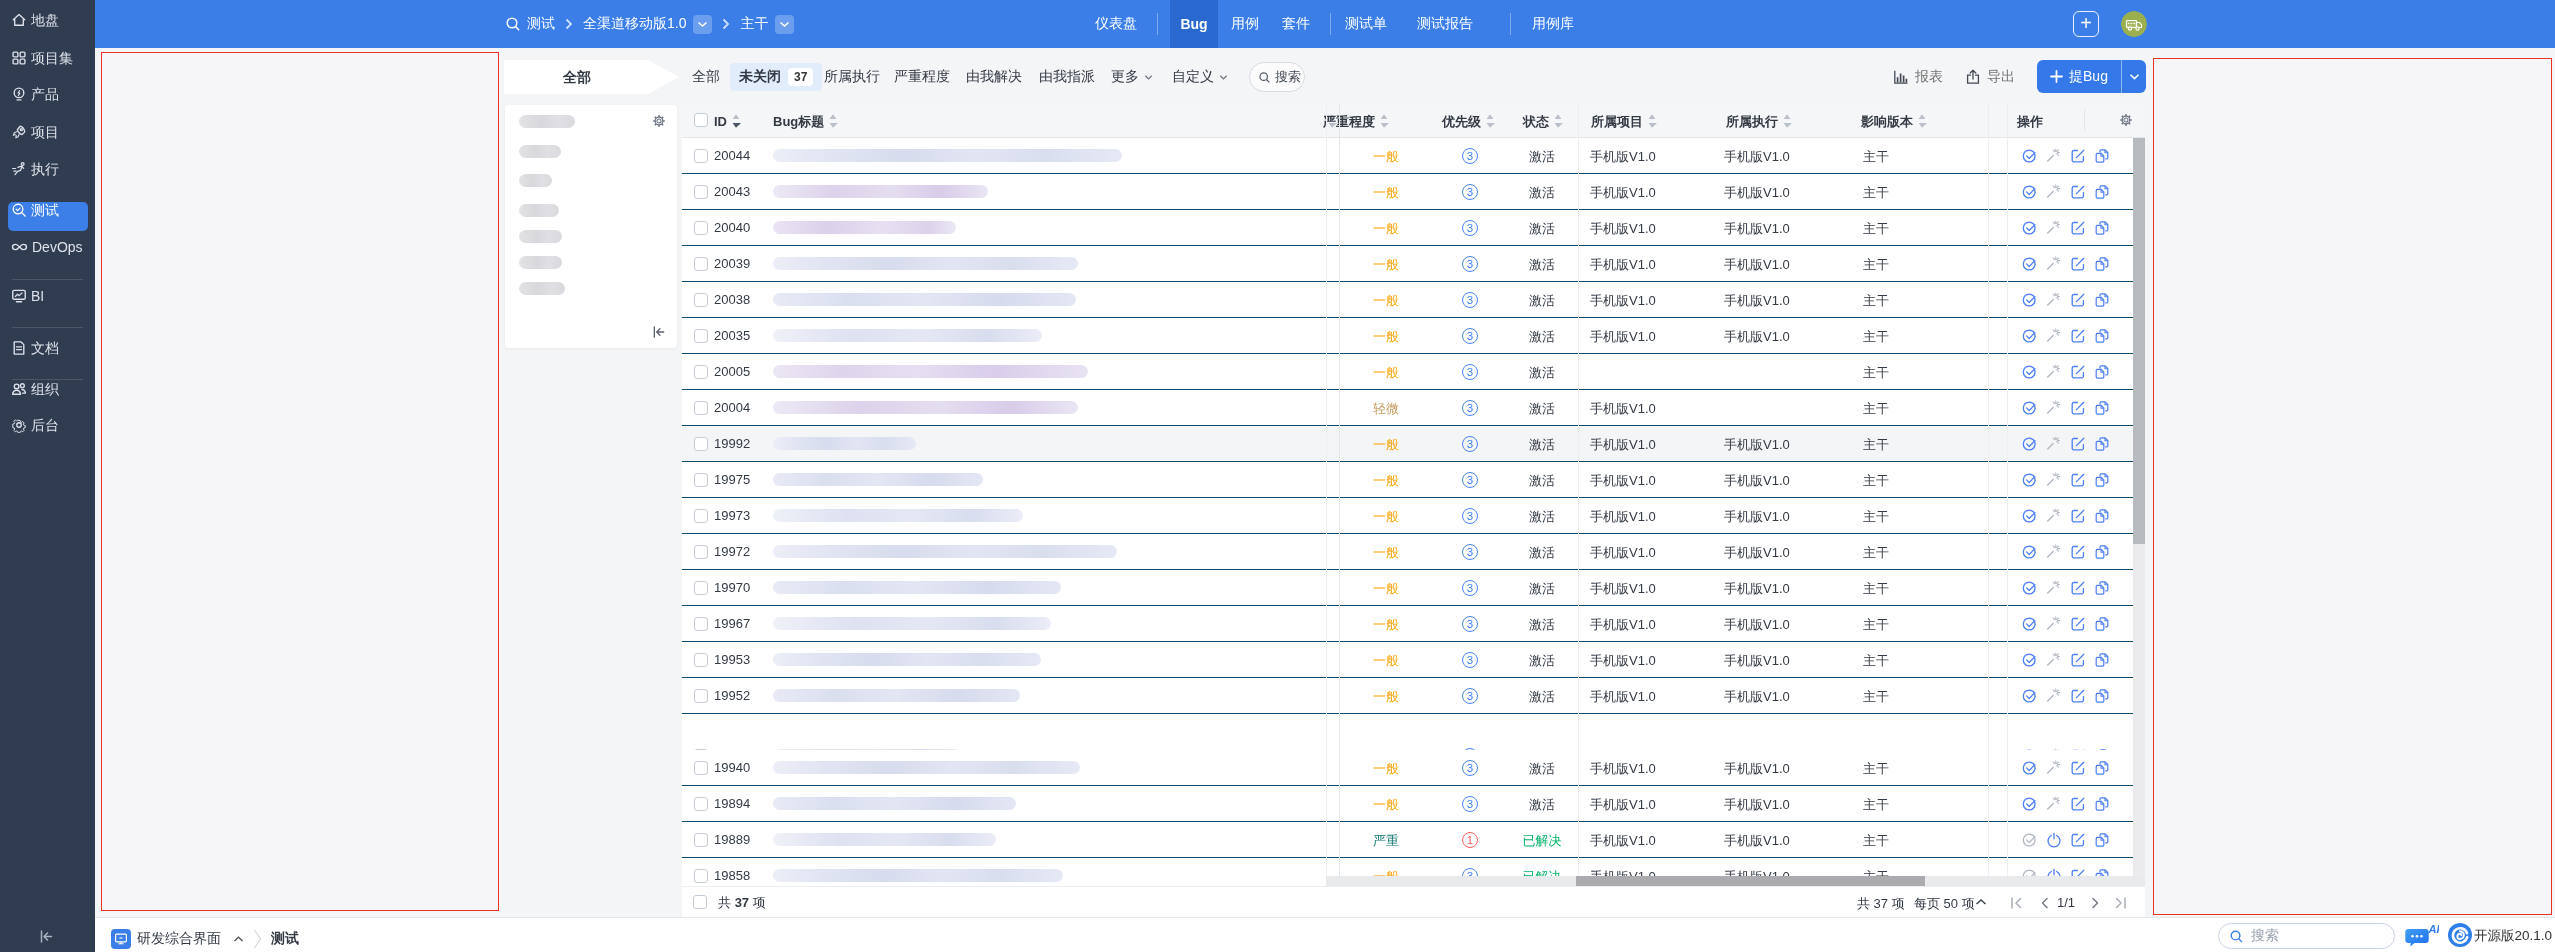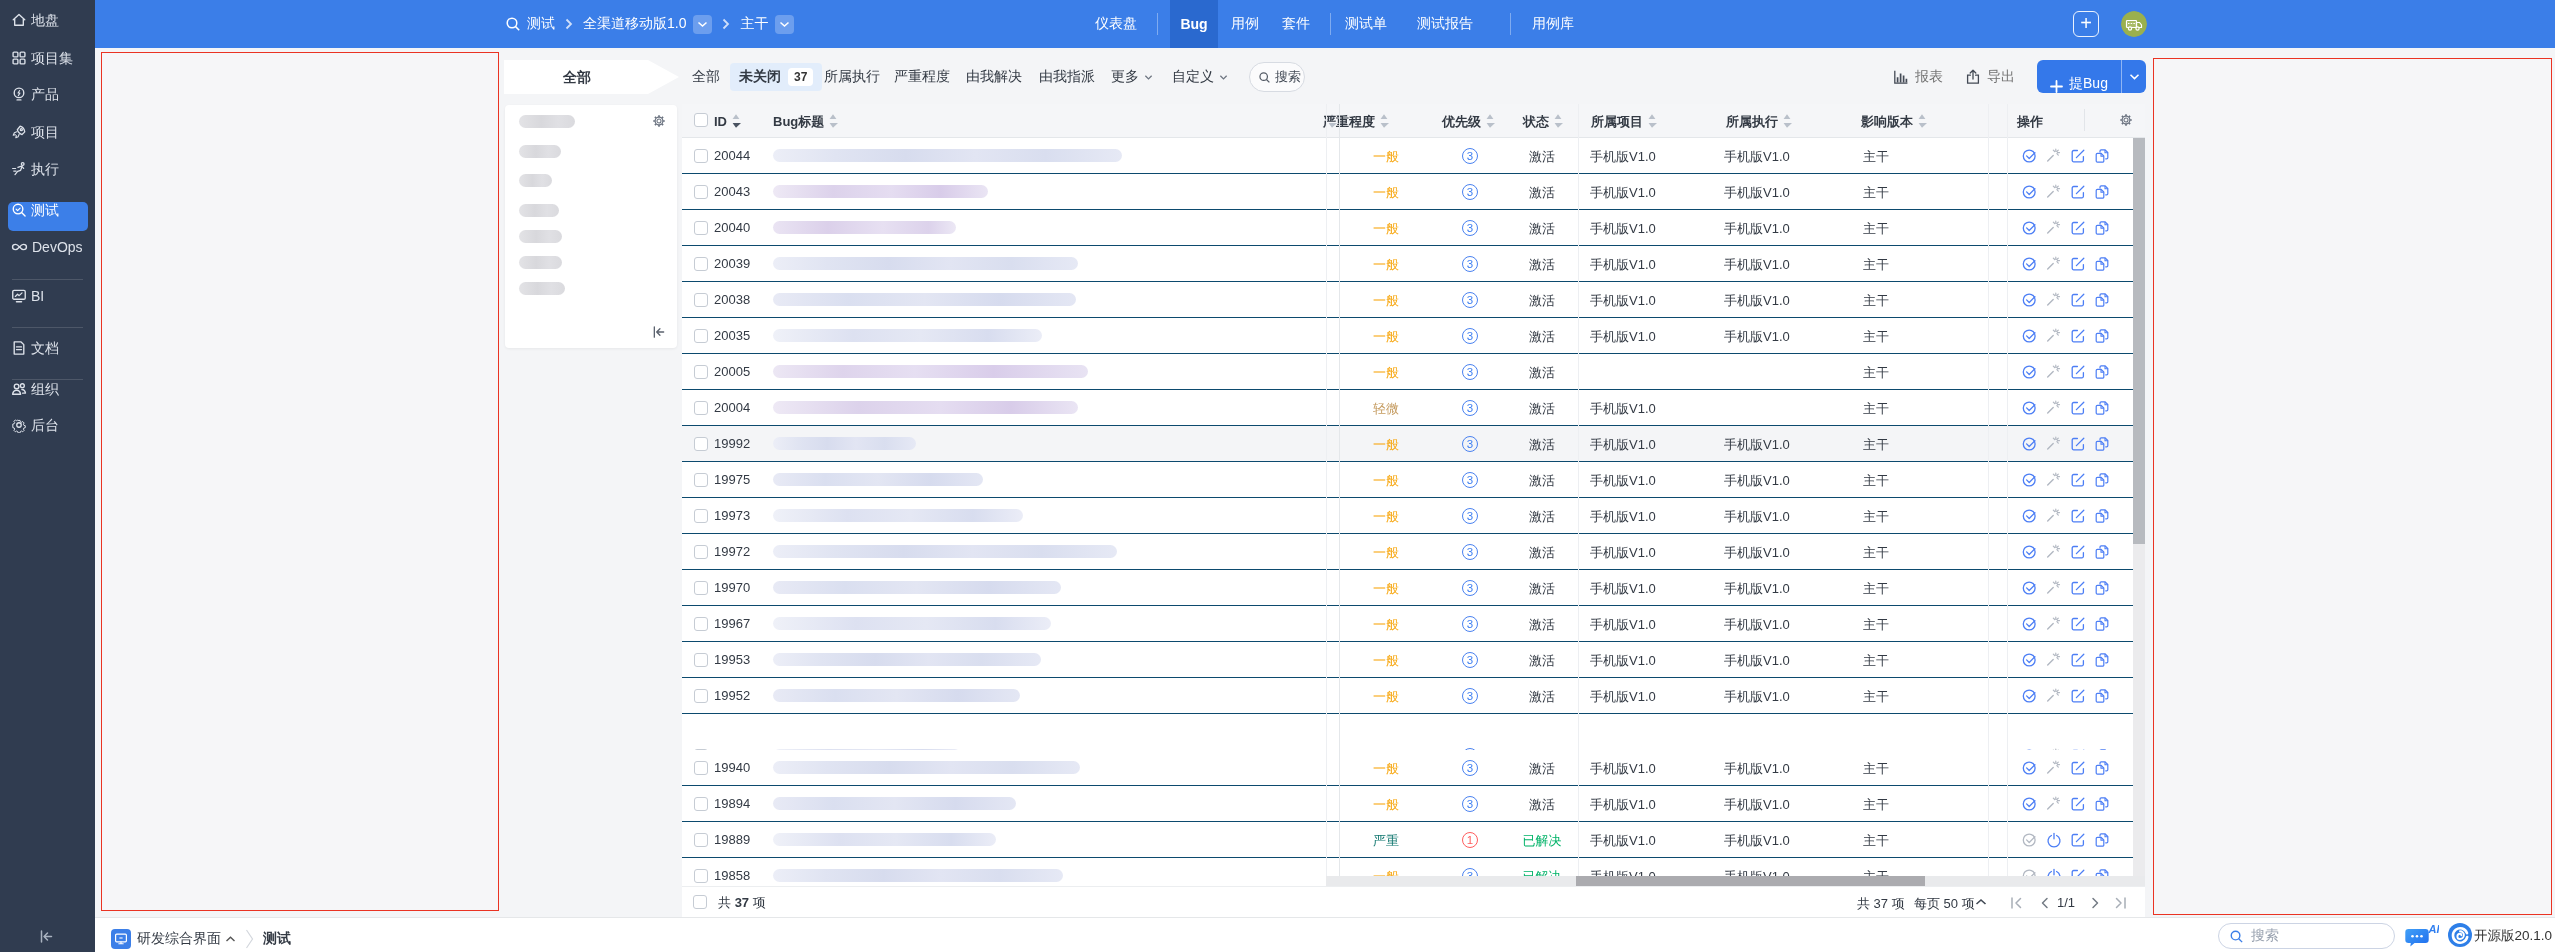--- a/index.html
+++ b/index.html
@@ -32,21 +32,21 @@
 #atab .t{position:absolute;left:0;width:146px;text-align:center;top:9px;font-weight:bold;font-size:14px}
 #ftabs .f{position:absolute;top:60px;height:34px;display:flex;align-items:center;font-size:14px;color:#333a44;white-space:nowrap}
 #ftabs .f.on{background:#e2edfb;font-weight:bold;border-radius:4px;top:63px;height:28px;padding:0 9px}
 #ftabs .bdg{display:inline-block;background:#fff;border-radius:4px;font-weight:bold;font-size:12px;padding:2px 6px;margin-left:7px;color:#333}
 #ftabs .car{display:inline-block;margin-left:5px;width:9px;height:9px}
 #srchpill{position:absolute;left:1249px;top:62px;width:56px;height:30px;border:1px solid #d7dbe2;border-radius:15px;background:#fbfbfc;color:#424a55;font-size:13px;display:flex;align-items:center;padding-left:8px;white-space:nowrap;overflow:hidden}
 #tb-right{position:absolute;left:1893px;top:60px;height:34px;display:flex;align-items:center;font-size:14px}
 .tbtn{display:flex;align-items:center;margin-right:22px;color:#737373}
 .tbtn svg{margin-right:6px}
 #bugbtn{position:absolute;left:2037px;top:60px;width:109px;height:33px;background:#3478ea;border-radius:6px;color:#fff;font-size:14px}
-#bugbtn .mn{position:absolute;left:0;top:0;width:84px;height:33px;display:flex;align-items:flex-end;justify-content:center}
+#bugbtn .mn{position:absolute;left:0;top:0;width:84px;height:33px;display:flex;align-items:center;justify-content:center}
 #bugbtn .dd{position:absolute;right:0;top:0;width:25px;height:33px;border-left:1px solid rgba(255,255,255,.45);display:flex;align-items:center;justify-content:center}
 
 #mpanel{position:absolute;left:505px;top:105px;width:172px;height:243px;background:#fff;border-radius:4px;box-shadow:0 1px 3px rgba(0,0,0,.06)}
 .mblob{position:absolute;left:14px;height:13px;border-radius:6.5px;background:linear-gradient(90deg,#e3e3e6 0%,#d8d8dc 40%,#e0e0e4 70%,#dadade 100%)}
 #mgear{position:absolute;right:11px;top:9px}
 #mcollapse{position:absolute;right:11px;top:220px}
 
 #tbl{position:absolute;left:682px;top:104px;width:1463px;height:782px;background:#fff;overflow:hidden}
 #thead{position:absolute;left:0;top:0;width:1463px;height:34px;background:#f5f6f8;border-bottom:1px solid #e4e7ea;font-weight:bold;font-size:13px;color:#333a44}
 #thead span{position:absolute;top:9px}
@@ -1005,21 +1005,21 @@
 
 <div id="taskbar">
  <div id="tb-item">
   <div id="tb-ico">
         <svg style="position:absolute;left:3px;top:3px" width="14" height="14" viewBox="0 0 14 14" fill="none" stroke="#fff" stroke-width="1.2">
           <rect x="1.6" y="2.2" width="10.8" height="7.6" rx="1"></rect>
           <path d="M5.4 6h3.2" stroke-width="1.1"></path>
           <path d="M7 9.8v1.4M4.8 11.8h4.4" stroke-linecap="round" stroke-width="1.1"></path>
         </svg>
       </div>
-  <span style="margin-right:4px">研发综合界面</span>
+  <span style="margin-right:12px">研发综合界面</span>
   <svg width="11" height="8" viewBox="0 0 11 8" fill="none" stroke="#555" stroke-width="1.4">
         <path d="M1.5 6l4-3.8 4 3.8"></path>
       </svg>
   <svg style="margin:0 9px" width="9" height="22" viewBox="0 0 9 22" fill="none" stroke="#d3d7dd" stroke-width="1.2">
         <path d="M1.5 2l6 9-6 9"></path>
       </svg>
   <span style="font-weight:bold">测试</span>
  </div>
  <div id="sbox">
       <svg style="margin-left:10px" width="15" height="15" viewBox="0 0 16 16" fill="none" stroke="#3c7fe8" stroke-width="1.5">

